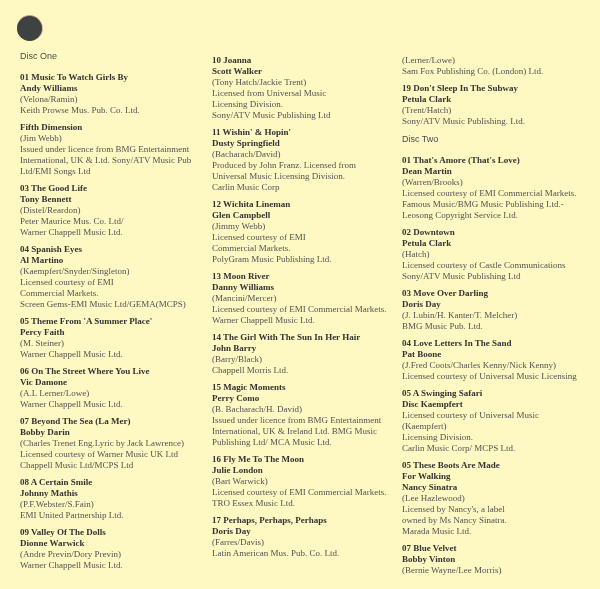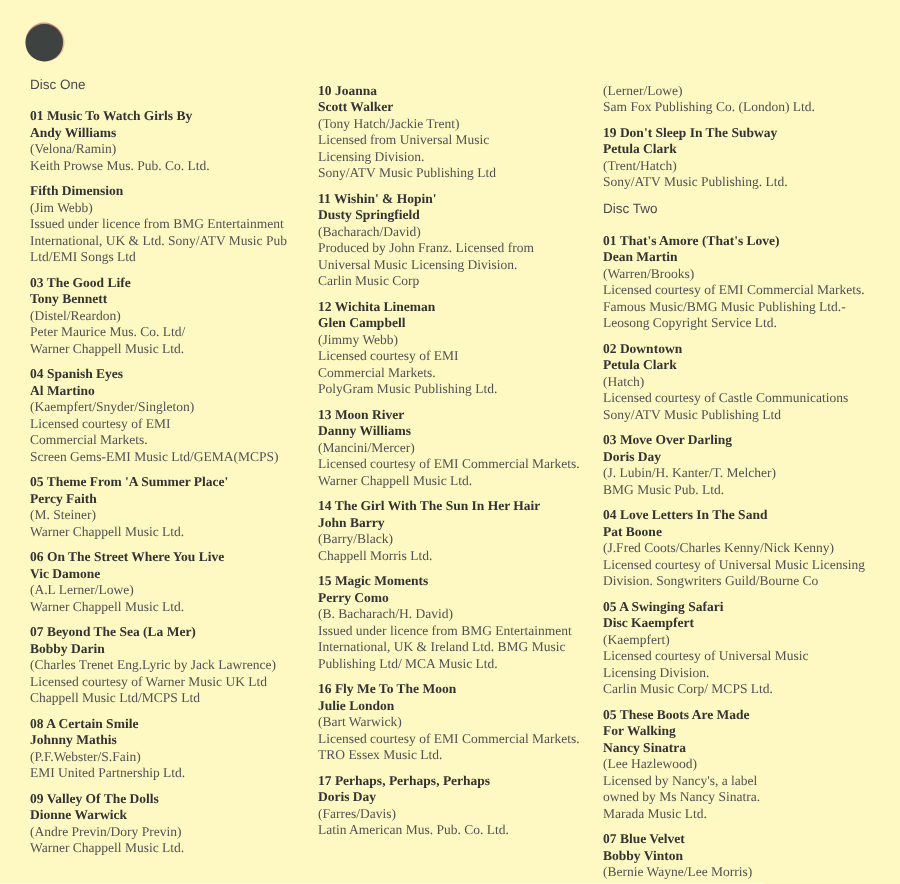--- a/index.html
+++ b/index.html
@@ -200,27 +200,26 @@
         <div class="t-title">03 Move Over Darling</div>
         <div class="t-artist">Doris Day</div>
         <div class="credit">(J. Lubin/H. Kanter/T. Melcher)</div>
         <div class="credit">BMG Music Pub. Ltd.</div>
       </div>
       <div class="block">
         <div class="t-title">04 Love Letters In The Sand</div>
         <div class="t-artist">Pat Boone</div>
         <div class="credit">(J.Fred Coots/Charles Kenny/Nick Kenny)</div>
         <div class="credit">Licensed courtesy of Universal Music Licensing</div>
-        <div class="credit">Division. Songwriters Guild/Bourne Co</div>
       </div>
       <div class="block">
         <div class="t-title">05 A Swinging Safari</div>
         <div class="t-artist">Disc Kaempfert</div>
+        <div class="credit">Licensed courtesy of Universal Music</div>
         <div class="credit">(Kaempfert)</div>
-        <div class="credit">Licensed courtesy of Universal Music</div>
         <div class="credit">Licensing Division.</div>
         <div class="credit">Carlin Music Corp/ MCPS Ltd.</div>
       </div>
       <div class="block">
         <div class="t-title">05 These Boots Are Made
 For Walking</div>
         <div class="t-artist">Nancy Sinatra</div>
         <div class="credit">(Lee Hazlewood)</div>
         <div class="credit">Licensed by Nancy's, a label</div>
         <div class="credit">owned by Ms Nancy Sinatra.</div>

